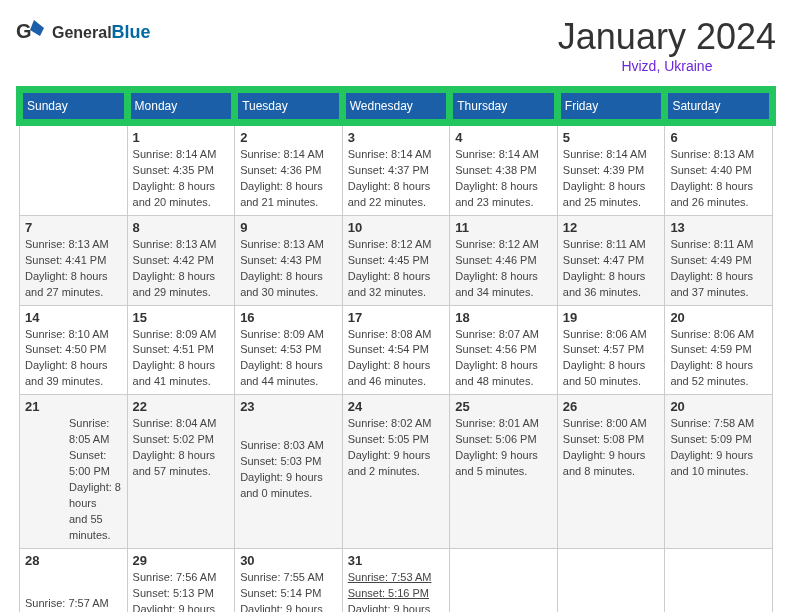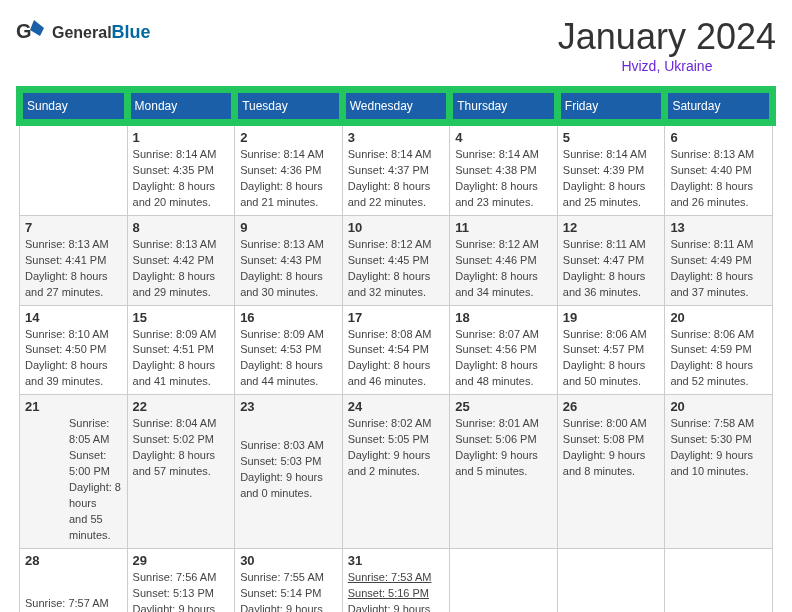--- a/index.html
+++ b/index.html
@@ -305,21 +305,21 @@
         <td>
           <span class="day-num">26</span>
           <div class="day-info" style="white-space: pre-line;">Sunrise: 8:00 AM
 Sunset: 5:08 PM
 Daylight: 9 hours
 and 8 minutes.</div>
         </td>
         <td>
           <span class="day-num">20</span>
           <div class="day-info" style="white-space: pre-line;">Sunrise: 7:58 AM
-Sunset: 5:30 PM
+Sunset: 5:09 PM
 Daylight: 9 hours
 and 10 minutes.</div>
         </td>
       </tr>
       <tr>
         <td>
           <span class="day-num">28</span>
           <div class="day-info" style="white-space: pre-line; margin-top: 28px;">Sunrise: 7:57 AM
 Sunset: 5:11 PM
 Daylight: 9 hours

